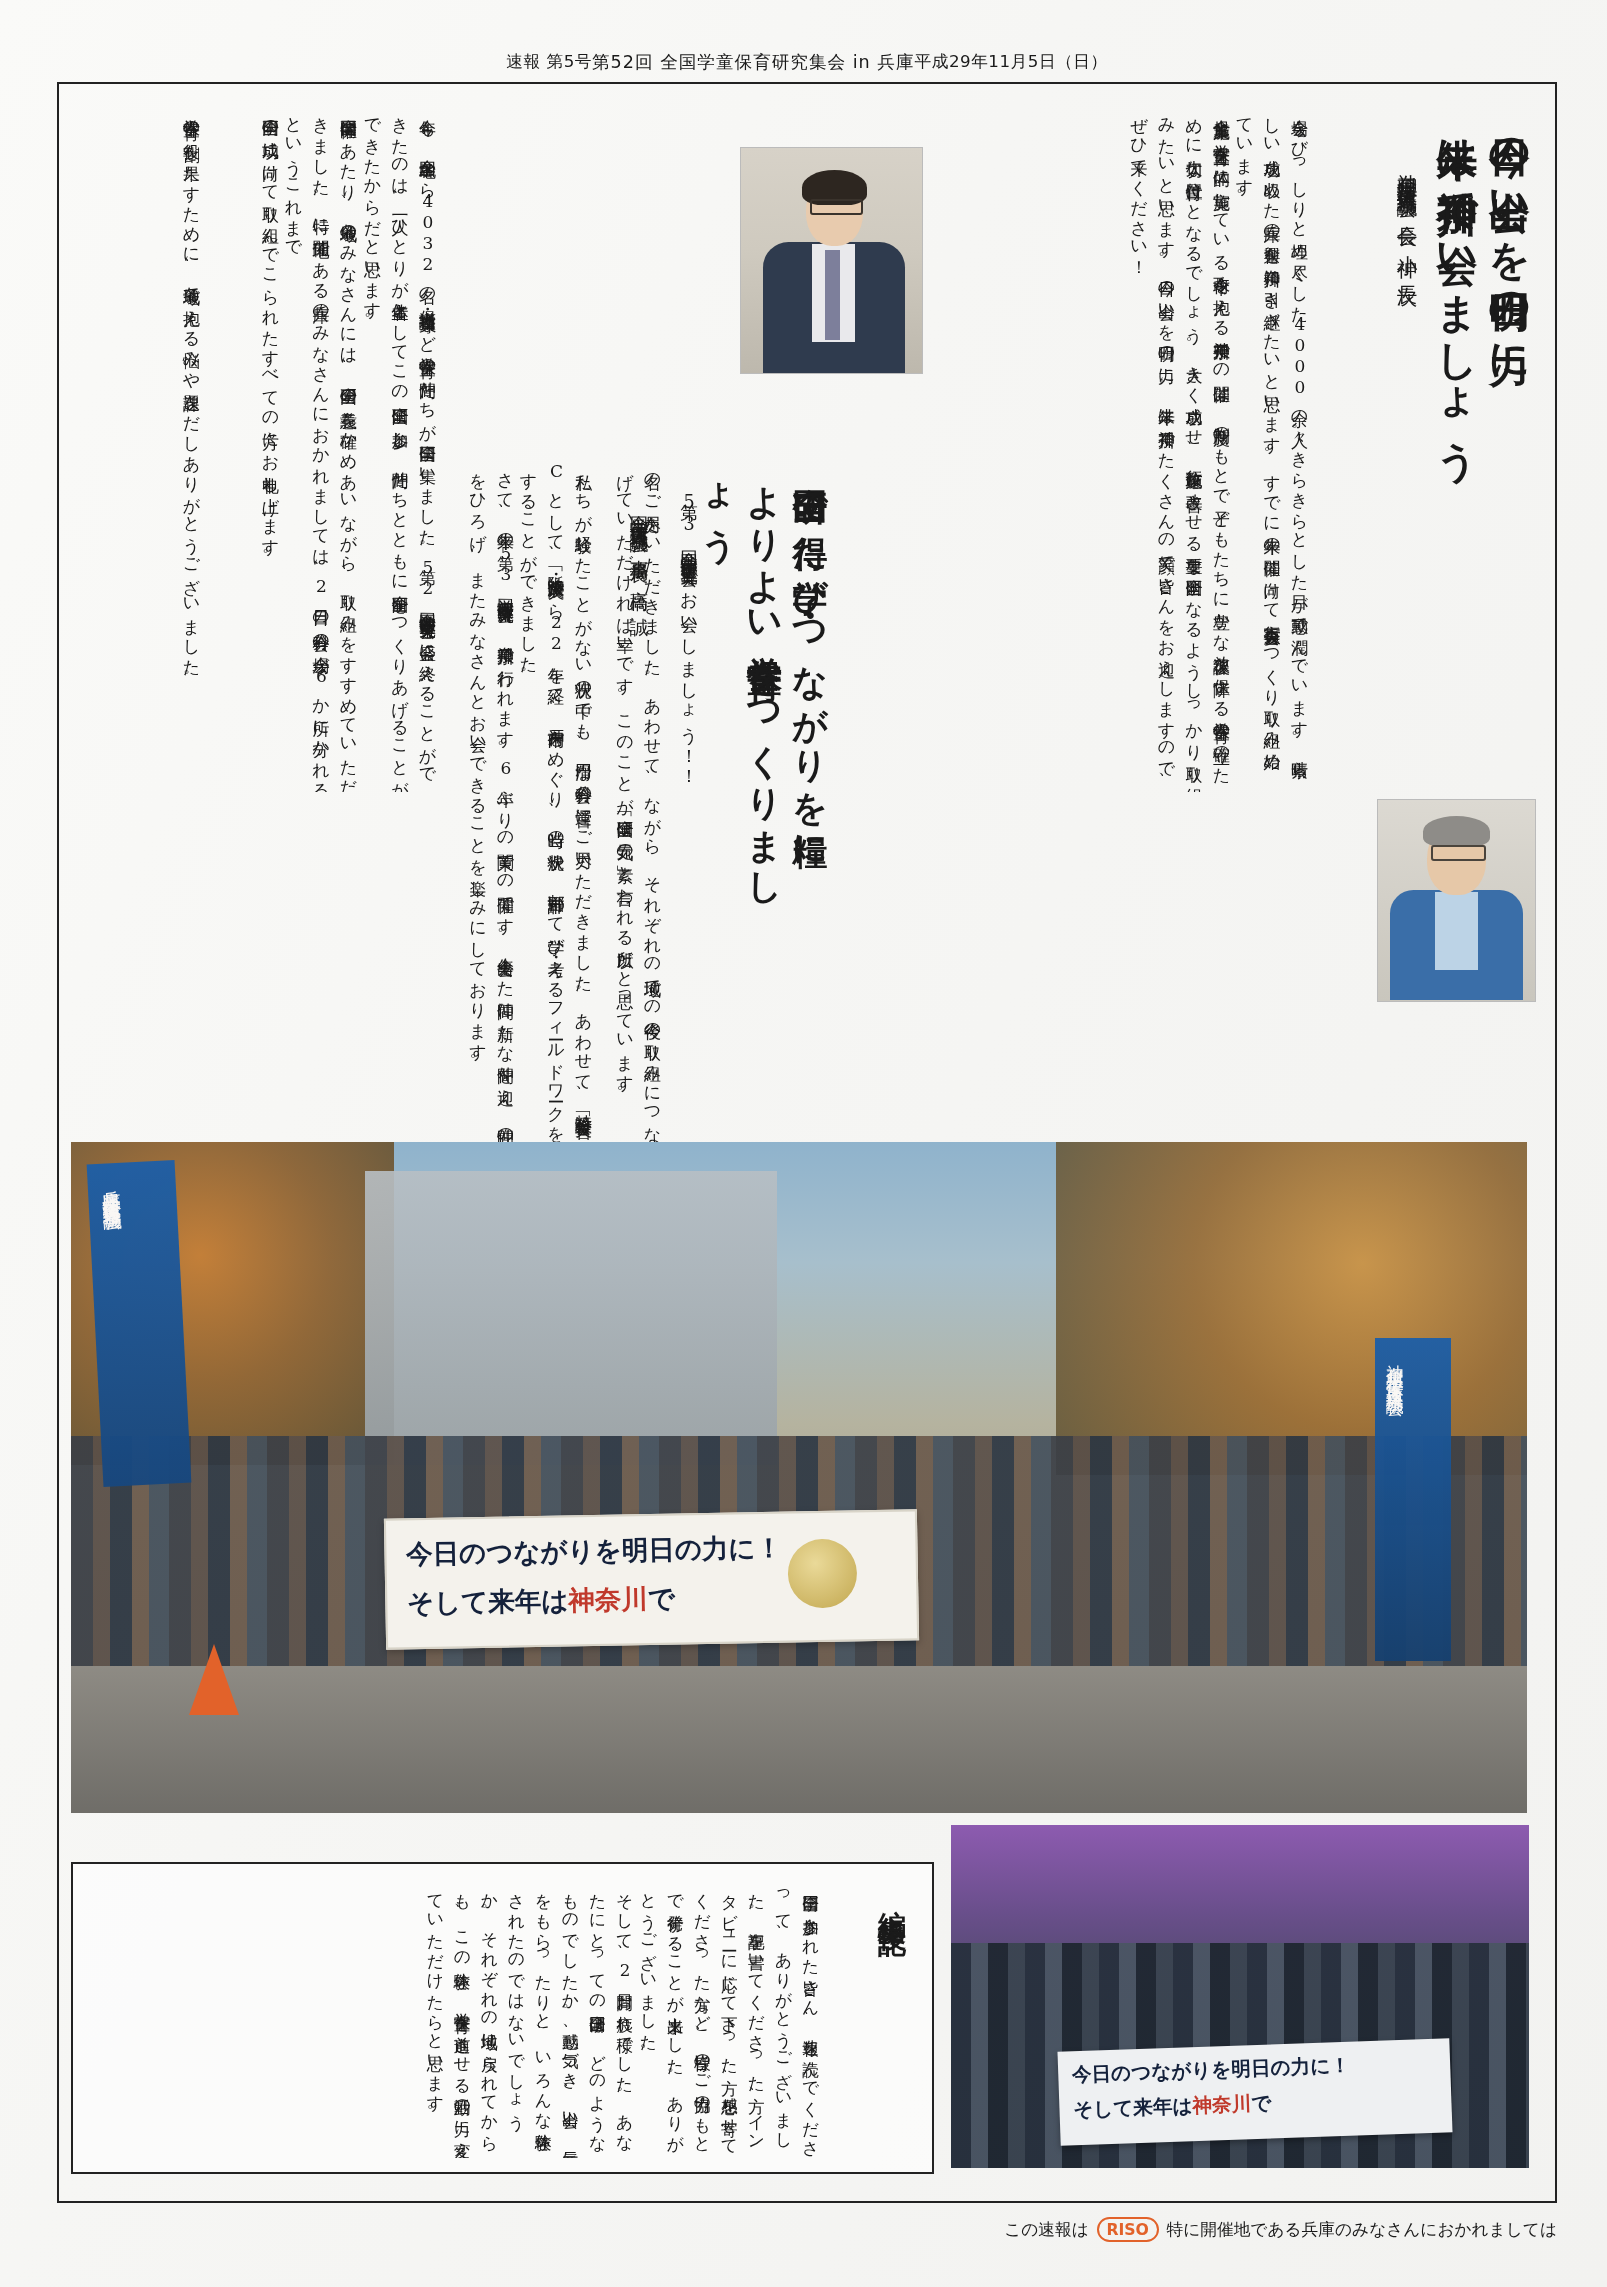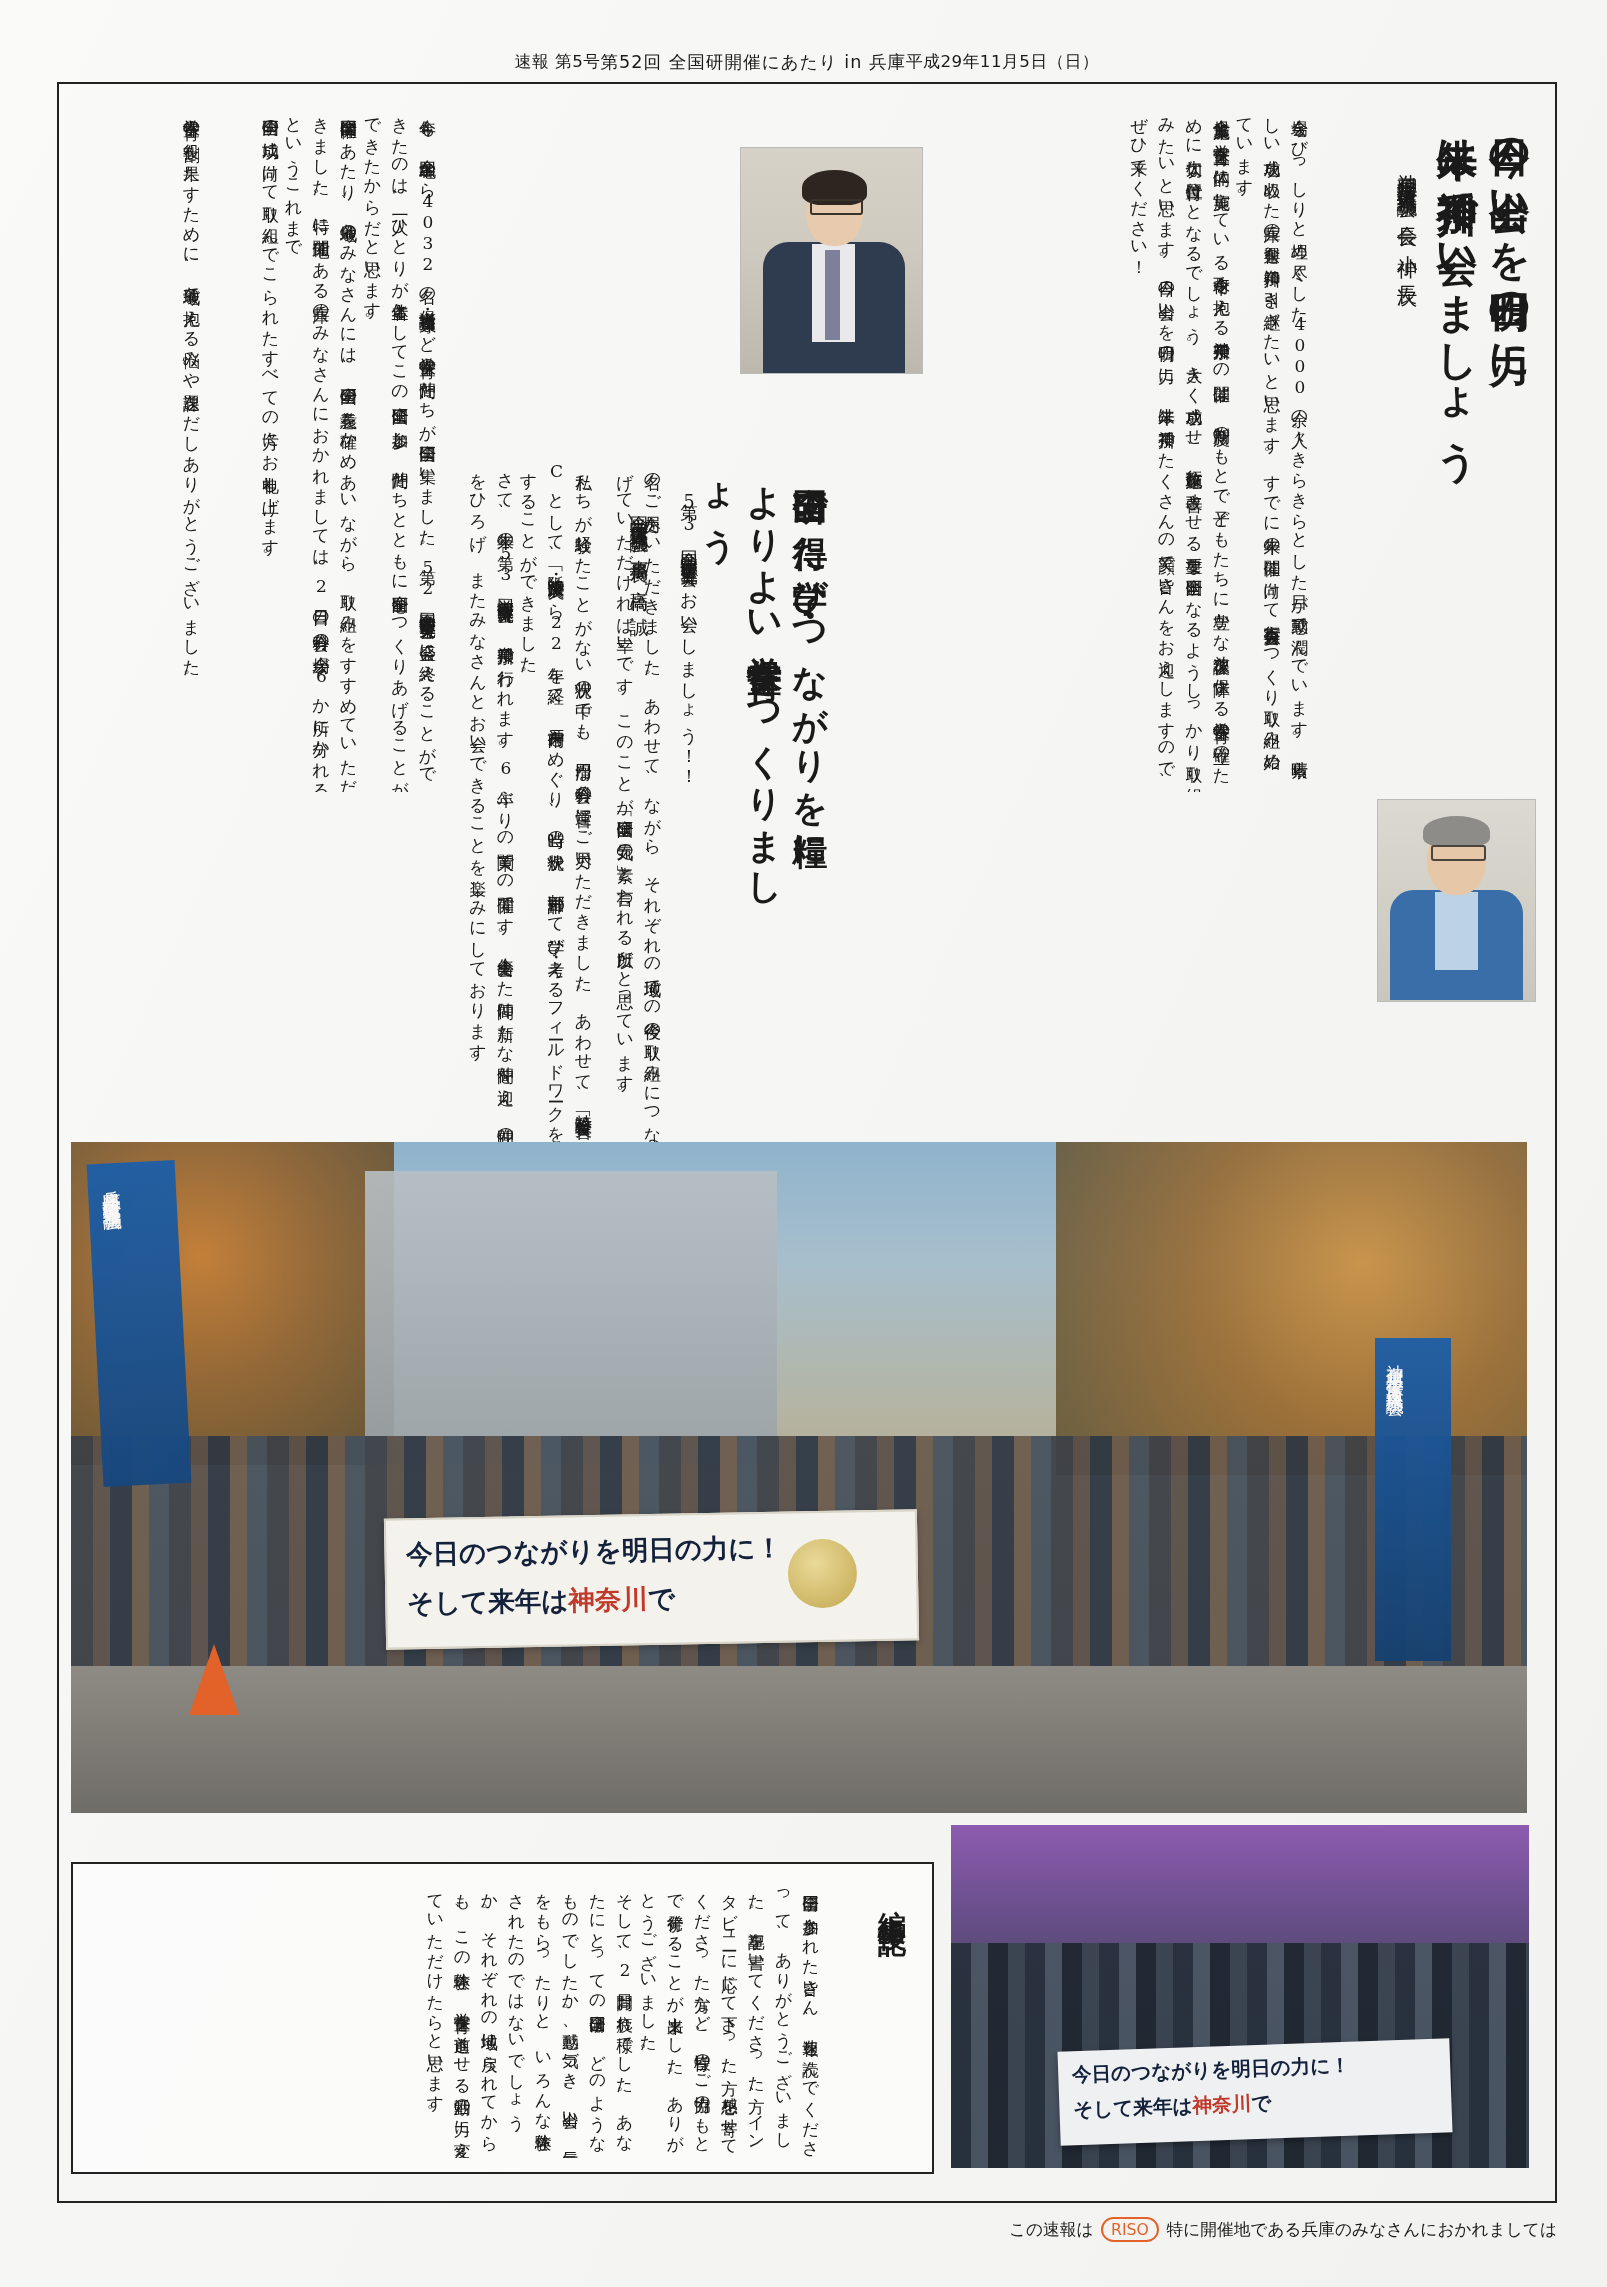--- a/index.html
+++ b/index.html
@@ -389,36 +389,36 @@
     align-items: center;
     justify-content: flex-end;
     gap: 7.8px;
     font-size: 16.7px;
   }
   .footer .logo {
     display: inline-flex;
     align-items: flex-start;
     gap: 3.9px;
     color: #e2622a;
-    font-weight: normal;
+    font-weight: bold;
     font-size: 15.7px;
     border: 2px solid #e2622a;
     border-radius: 13.7px;
     padding: 1px 7.8px;
   }
 </style>
 </head>
 <body>
 
 <div class="page">
   <div class="scan-tint"></div>
 
   <div class="masthead">
     <div class="m-left">速報 第5号</div>
-    <div class="m-center">第52回 全国研開催にあたり in 兵庫</div>
+    <div class="m-center">第52回 全国学童保育研究集会 in 兵庫</div>
     <div class="m-right">平成29年11月5日（日）</div>
   </div>
   <div class="rule-top"></div>
   <div class="rule-frame"></div>
 
   <div class="vtext headline1">今日の出会いを明日の力に
 来年は神奈川で会いましょう</div>
   <div class="vtext byline1">神奈川県学童保育連絡協議会 会長 小神 長次</div>
 
   <div class="vtext col-a1" style="right:294px;">会場をびっしりと埋め尽くした4000余の人々。きらきらとした目が感動で潤んでいます。素晴らしい成功を収めた兵庫の興奮を神奈川に引き継ぎたいと思います。すでに来年の開催に向けて実行委員会をつくり取り組み始めています。</div>

